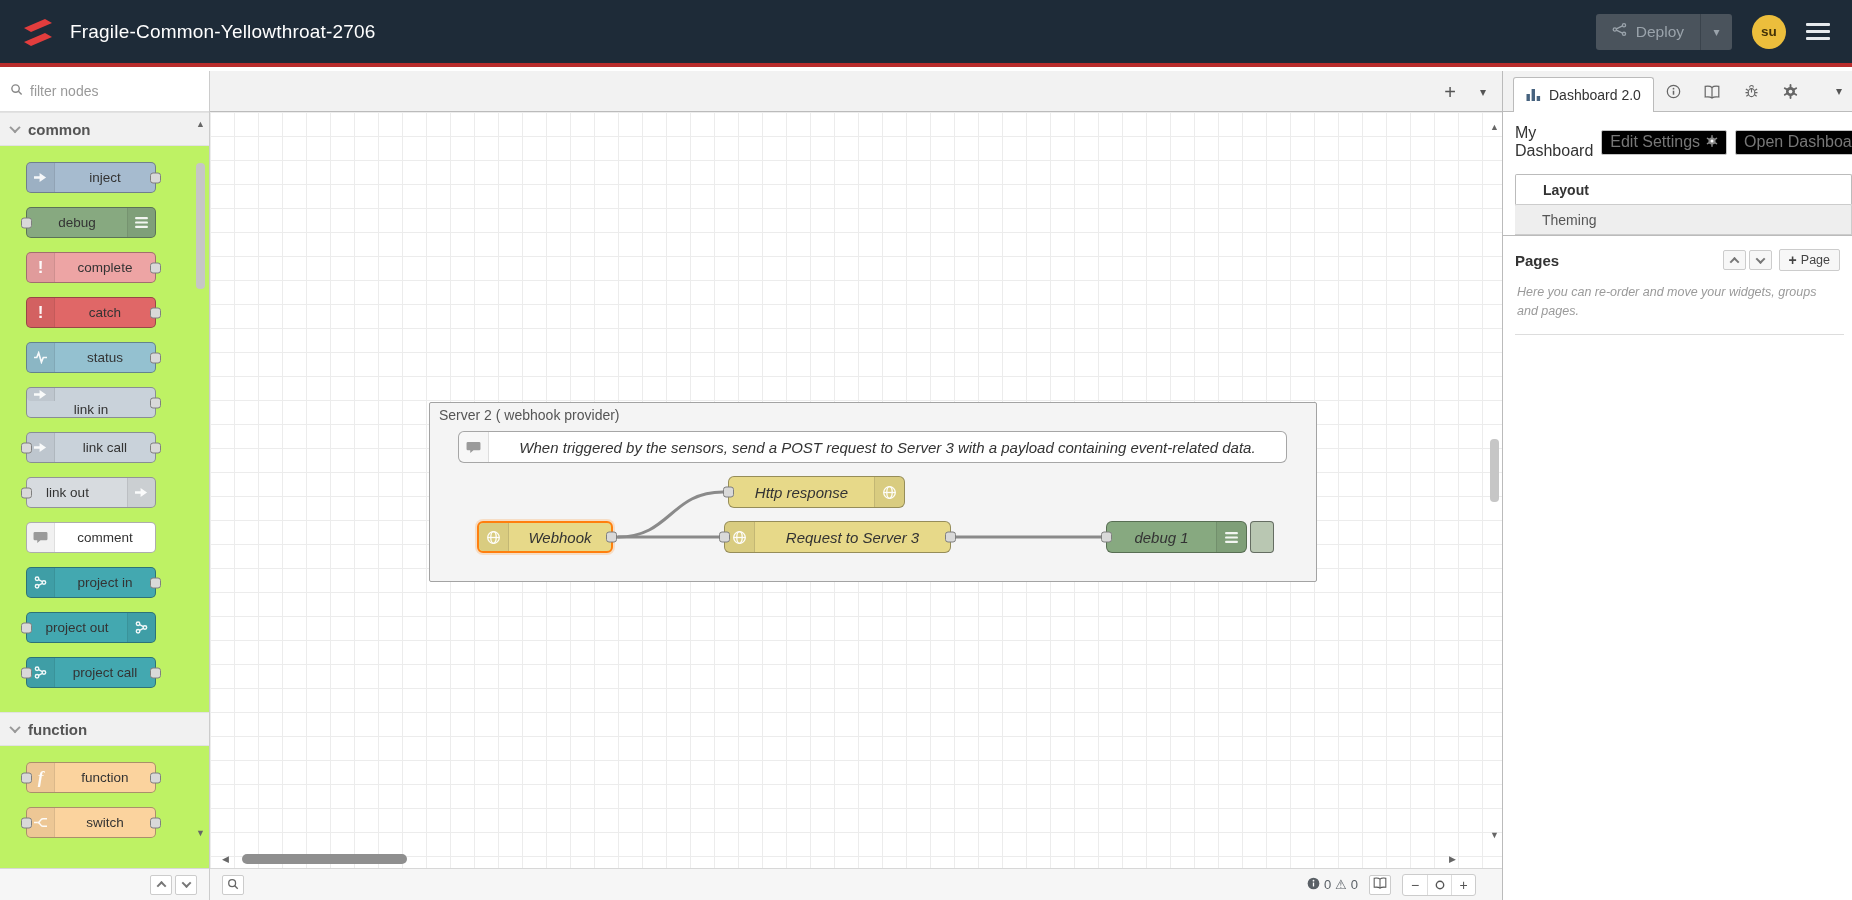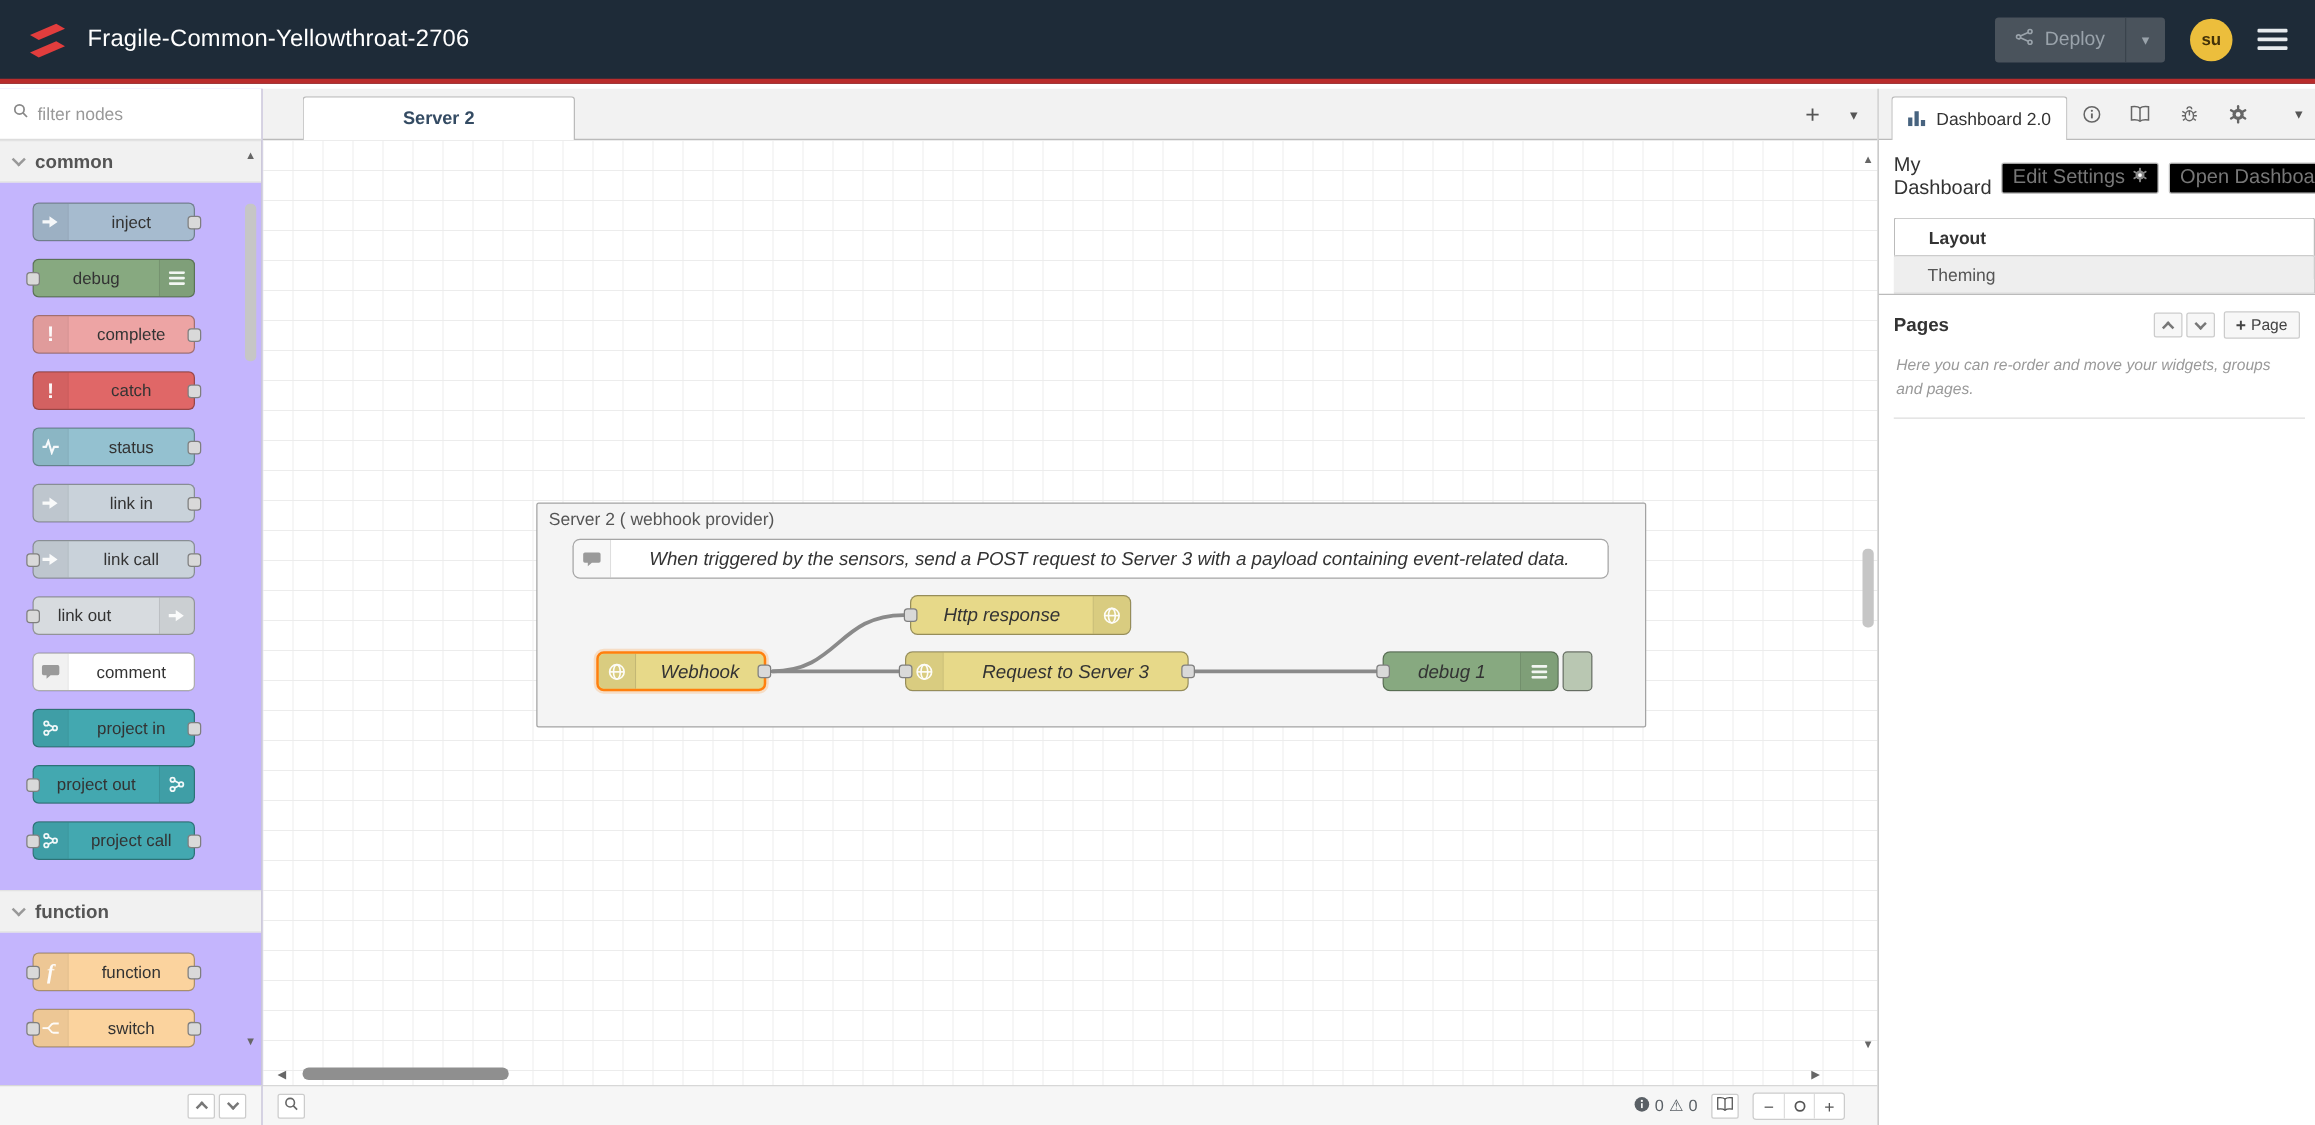--- a/index.html
+++ b/index.html
@@ -11,21 +11,21 @@
   .app-title { font-size:19px; margin-left:12px; color:#fff; letter-spacing:.2px; }
   .header-right { margin-left:auto; display:flex; align-items:center; gap:20px; margin-right:22px; }
   .deploy { display:flex; align-items:center; background:#4a535c; border-radius:3px; height:36px; overflow:hidden; cursor:default; }
   .deploy-main { display:flex; align-items:center; gap:9px; padding:0 16px; color:#9aa3ab; font-size:15.5px; }
   .deploy-caret { width:32px; height:36px; border-left:1px solid #3a434c; color:#9aa3ab; display:flex; align-items:center; justify-content:center; font-size:12px; }
   .avatar { width:34px; height:34px; border-radius:50%; background:#ecbe3c; color:#433208; font-weight:bold; font-size:13.5px; display:flex; align-items:center; justify-content:center; }
   .hamburger { display:flex; flex-direction:column; gap:4px; width:24px; cursor:pointer; }
   .hamburger span { height:3px; background:#e6eaed; border-radius:1px; }
 
   
-  #palette { position:absolute; top:71px; left:0; width:210px; bottom:0; background:#c4b5fd; border-right:1px solid #ccc; z-index:20; }
+  #palette { position:absolute; top:71px; left:0; width:210px; bottom:0; background:#bef264; border-right:1px solid #ccc; z-index:20; }
   .palette-search { height:41px; background:#fff; border-bottom:1px solid #ddd; display:flex; align-items:center; padding:0 10px; gap:7px; }
   .palette-search input { border:none; outline:none; font-size:14px; color:#555; width:140px; background:transparent; font-family:inherit; }
   .palette-search input::placeholder { color:#999; }
   .palette-body { position:absolute; top:41px; left:0; right:0; bottom:32px; overflow:hidden; }
   .pal-cat-header { height:34px; display:flex; align-items:center; gap:9px; padding:0 11px; background:#f1f1f1; border-bottom:1px solid #e2e2e2; border-top:1px solid #e2e2e2; font-weight:bold; font-size:15px; color:#555; cursor:pointer; }
   .pal-nodes { padding:16px 0 10px 26px; }
   .pnode { position:relative; width:130px; height:31px; border-radius:5px; border:1px solid rgba(0,0,0,0.32); font-size:13.5px; color:#333; display:flex; align-items:stretch; margin-bottom:14px; cursor:grab; }
   .pnode-icon { width:28px; background:rgba(0,0,0,0.055); display:flex; align-items:center; justify-content:center; border-right:1px solid rgba(0,0,0,0.08); border-radius:4px 0 0 4px; }
   .pnode.icon-right .pnode-icon { border-right:none; border-left:1px solid rgba(0,0,0,0.08); border-radius:0 4px 4px 0; }
   .pnode-label { flex:1; display:flex; align-items:center; justify-content:center; white-space:nowrap; overflow:hidden; padding:0 4px; }
@@ -187,21 +187,21 @@
         </div>
         <div class="pnode" style="background: rgb(148, 193, 208);">
           <span class="pnode-icon">
             <svg width="15" height="13" viewBox="0 0 16 14">
               <polyline points="1,7 4,7 6,2 9,12 11,7 15,7" fill="none" stroke="#fff" stroke-width="1.8" opacity="0.92"></polyline>
             </svg>
           </span>
           <span class="pnode-label">status</span>
           <span class="port out"></span>
         </div>
-        <div class="pnode" style="background: rgb(201, 210, 218);">
+        <div class="pnode" style="background: rgb(201, 210, 218); flex-direction: column;">
           <span class="pnode-icon">
             <svg width="15" height="13" viewBox="0 0 16 14">
               <path d="M1 5.6h6V2.2l7 4.8-7 4.8V8.4H1z" fill="#fff" opacity="0.9"></path>
             </svg>
           </span>
           <span class="pnode-label">link in</span>
           <span class="port out"></span>
         </div>
         <div class="pnode" style="background: rgb(201, 210, 218);">
           <span class="pnode-icon">
@@ -311,23 +311,20 @@
         <span class="chev up"></span>
       </div>
     <div class="sq-btn">
         <span class="chev down"></span>
       </div>
   </div>
 </div>
 
 <div id="canvas">
   <div class="tabstrip">
-    <div class="flow-tab">
-      <span>Server 2</span>
-    </div>
     <div class="tabstrip-buttons">
       <span class="plus-glyph">+</span>
       <span class="caret-glyph">▾</span>
     </div>
   </div>
   <div class="viewport">
       <div class="group-box" style="left: 219px; top: 290px; width: 888px; height: 180px;">
         <span class="group-label">Server 2 ( webhook provider)</span>
       </div>
       <svg class="wires-layer" width="1292" height="756">

